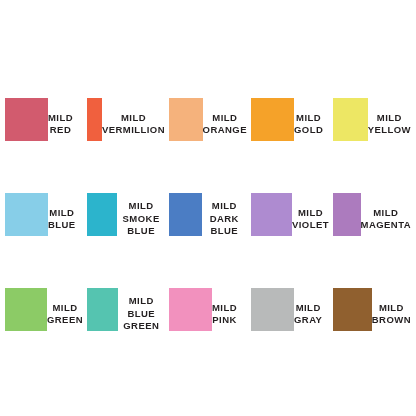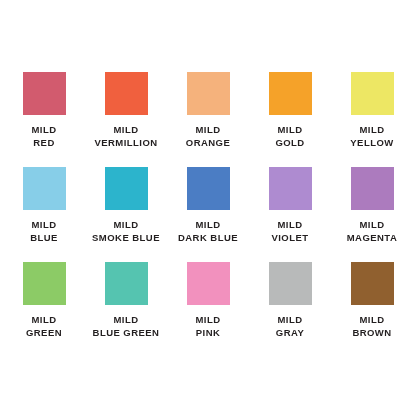--- a/index.html
+++ b/index.html
@@ -24,21 +24,21 @@
   }
   .swatch-grid {
     display: grid;
     grid-template-columns: repeat(5, 78px);
     grid-auto-rows: 95px;
     column-gap: 4px;
     row-gap: 0px;
   }
   .swatch-cell {
     display: flex;
-    flex-direction: column;
+    flex-direction: row;
     align-items: center;
   }
   .swatch-chip {
     width: 43px;
     height: 43px;
     display: block;
   }
   .swatch-label {
     margin-top: 9px;
     font-size: 9.5px;

